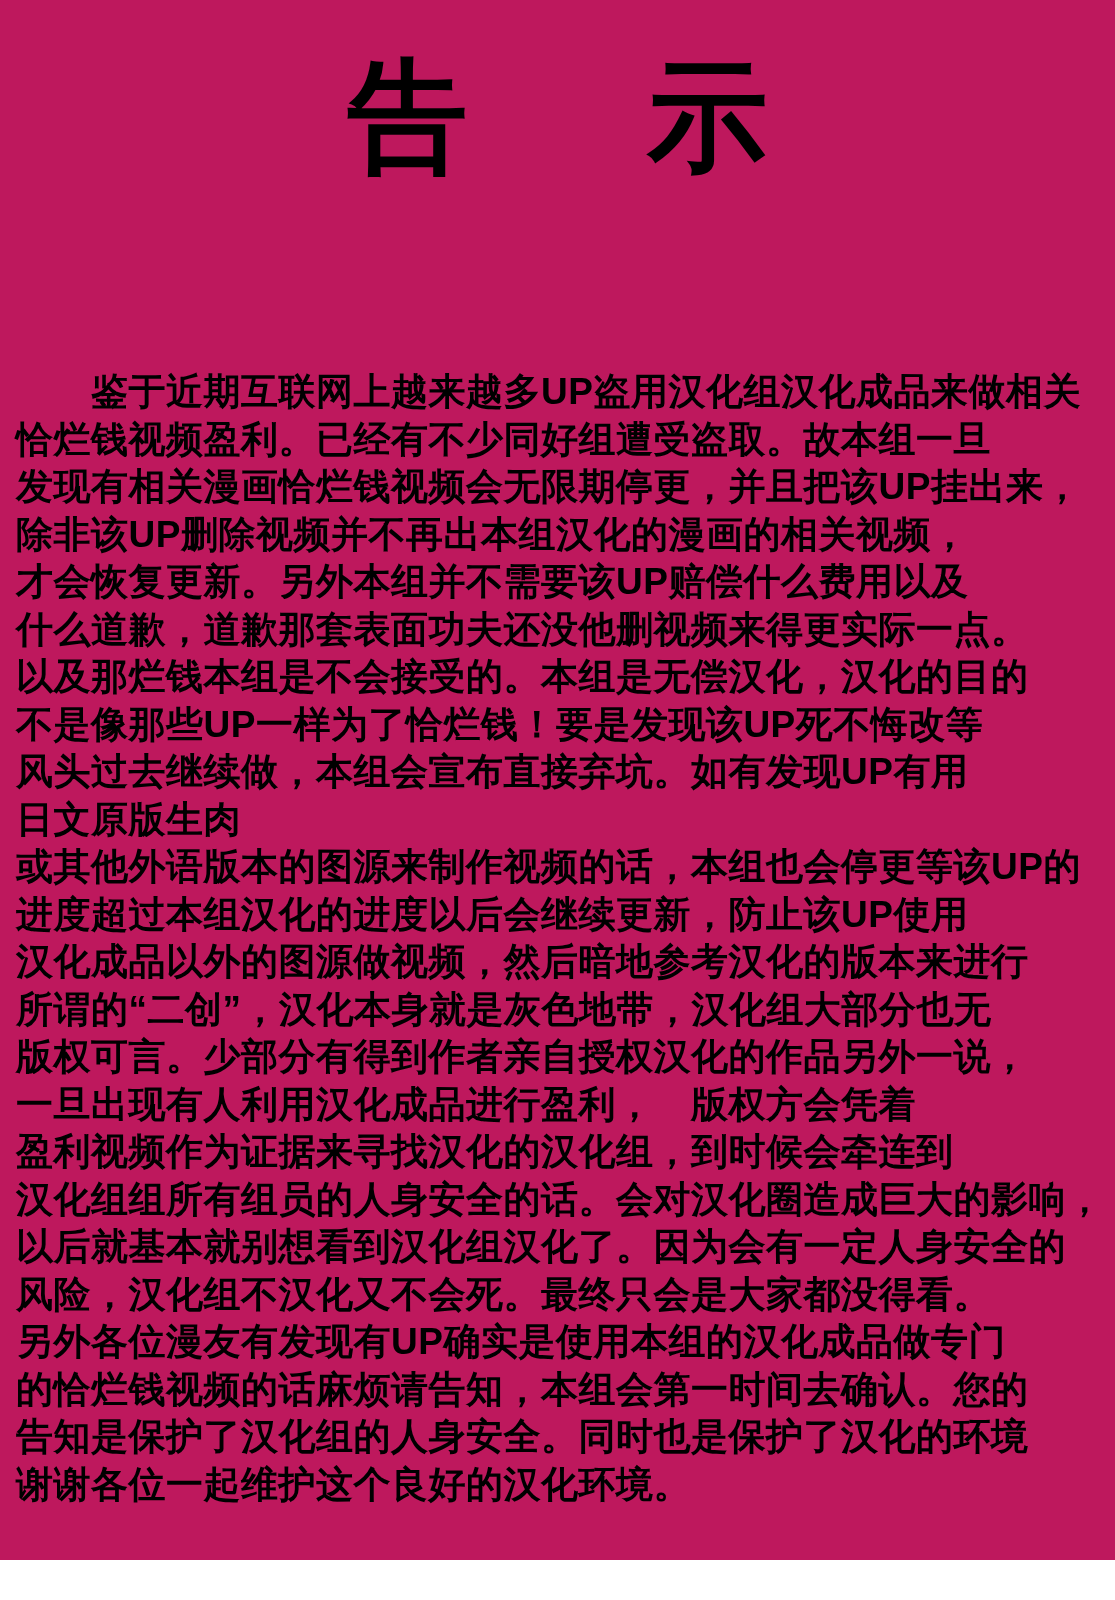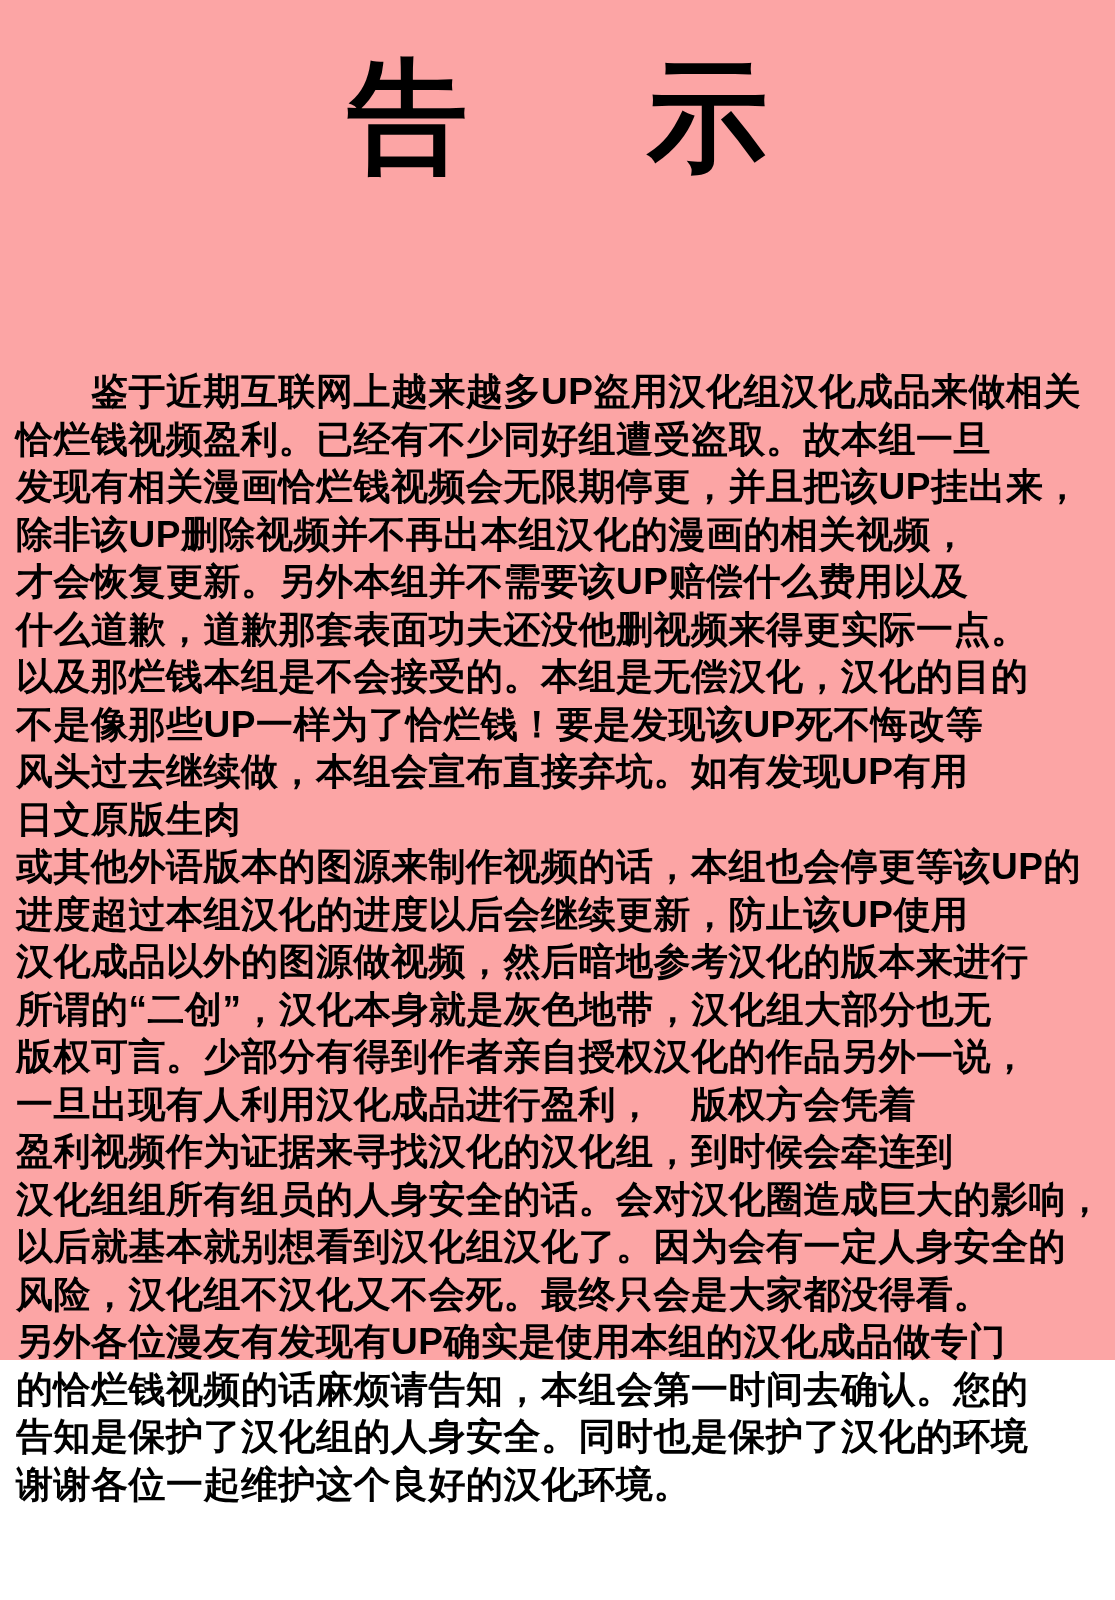--- a/index.html
+++ b/index.html
@@ -9,22 +9,22 @@
   }
   body {
     width: 1115px;
     height: 1600px;
     overflow: hidden;
     font-family: "Liberation Sans", sans-serif;
   }
   .page {
     position: relative;
     width: 1115px;
-    height: 1360px;
-    background: #fca5a5;
+    height: 1560px;
+    background: #be185d;
     color: #000000;
   }
   .notice-title {
     margin: 0;
     padding-top: 50px;
     text-align: center;
     font-size: 120px;
     line-height: 1.1;
     font-weight: 900;
     color: #000000;

